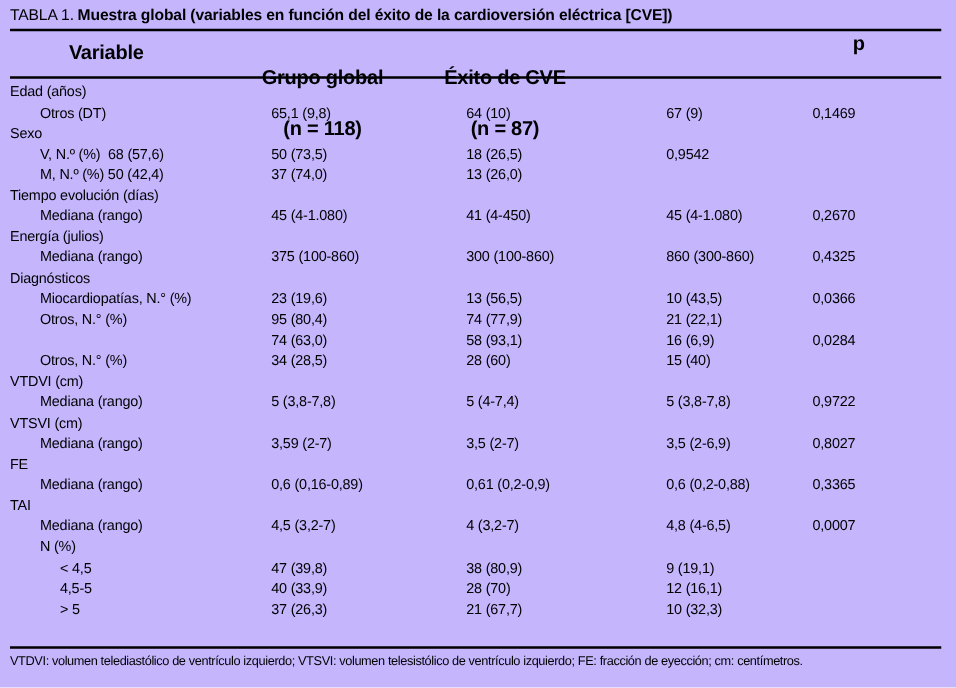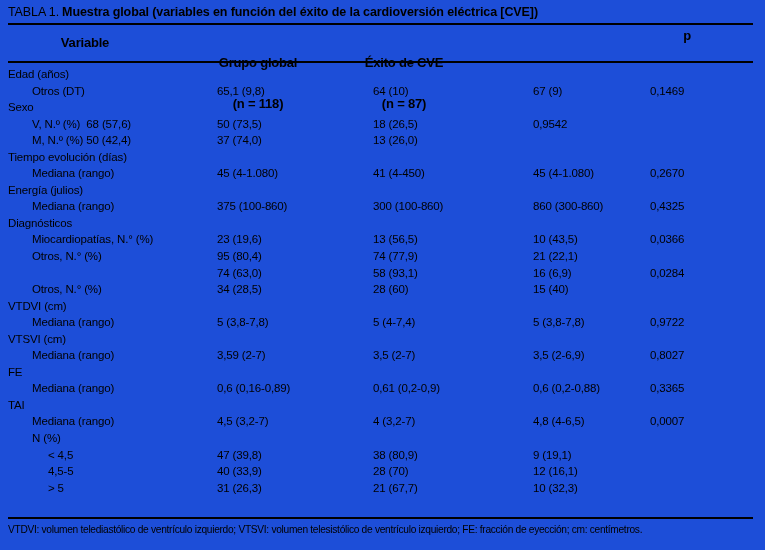--- a/index.html
+++ b/index.html
@@ -1,30 +1,30 @@
 <!DOCTYPE html>
 <html><head>
 <meta charset="utf-8">
 <style>
   html,body{margin:0;padding:0;background:#ffffff;}
   .page{
-    position:relative;width:765px;height:550px;background:#1d4ed8;color:#000;
+    position:relative;width:765px;height:550px;background:#c4b5fd;color:#000;
     font-family:"Liberation Sans",sans-serif;overflow:hidden;
   }
   .title{
     position:absolute;left:8px;top:5px;font-size:12.5px;letter-spacing:-0.1px;white-space:nowrap;
   }
   .title .title-bold{font-weight:bold;margin-left:3px;}
   .rule{position:absolute;left:8px;width:745px;height:2px;background:#000;}
   .rule-top{top:23px;}
   .rule-head{top:61px;}
   .rule-bottom{top:517px;}
   .thead{
     position:absolute;left:0;top:26px;width:765px;height:34px;
-    font-weight:bold;font-size:13px;letter-spacing:-0.2px;
+    font-weight:bold;font-size:16px;letter-spacing:-0.2px;
   }
   .hcell{position:absolute;transform:translateX(-50%);text-align:center;line-height:13.5px;white-space:pre;}
   .h-variable{left:85px;top:10px;}
   .h-g0{left:258px;top:3px;}
   .h-g1{left:404px;top:3px;}
   .h-g2{left:565px;top:3px;}
   .h-p{left:687px;top:3px;}
   .tbody{position:absolute;left:0;top:66px;width:616px;}
   .row{position:relative;height:16.55px;font-size:11.5px;letter-spacing:-0.15px;}
   .row span{position:absolute;top:0;line-height:16.55px;white-space:pre;}
@@ -188,21 +188,21 @@
         <span class="c2">9 (19,1)</span>
       </div>
       <div class="row">
         <span class="lab ind2">4,5-5</span>
         <span class="c0">40 (33,9)</span>
         <span class="c1">28 (70)</span>
         <span class="c2">12 (16,1)</span>
       </div>
       <div class="row">
         <span class="lab ind2">&gt; 5</span>
-        <span class="c0">31 (26,3)</span>
+        <span class="c0">37 (26,3)</span>
         <span class="c1">21 (67,7)</span>
         <span class="c2">10 (32,3)</span>
       </div>
     </div>
 
   <div class="rule rule-bottom"></div>
 
   <div class="footnote">VTDVI: volumen telediastólico de ventrículo izquierdo; VTSVI: volumen telesistólico de ventrículo izquierdo; FE: fracción de eyección; cm: centímetros.</div>
 
 </div>

